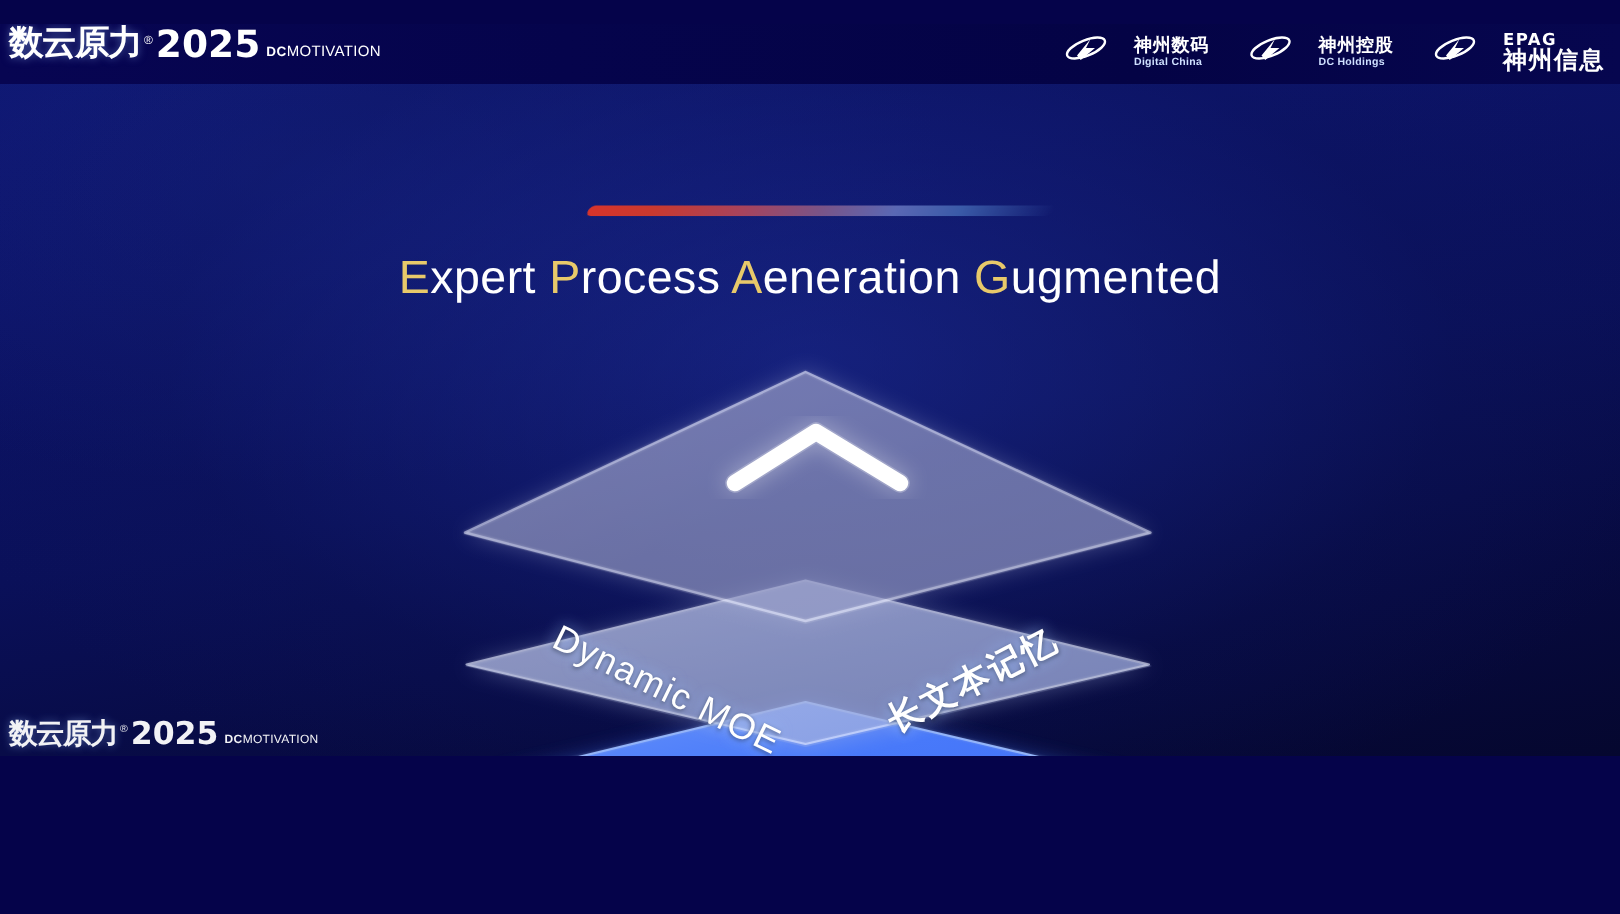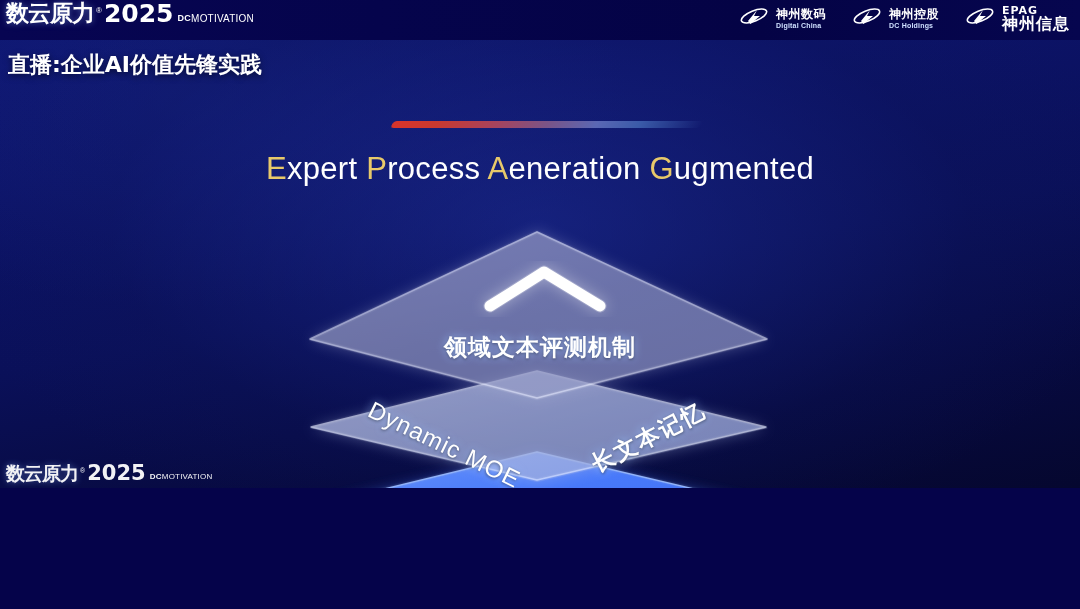--- a/index.html
+++ b/index.html
@@ -7,20 +7,21 @@
   *{box-sizing:border-box;}
   .stage{
     position:relative;
     width:1080px;height:488px;
     overflow:hidden;
     font-family:"Liberation Sans","DejaVu Sans",sans-serif;
     background:
       radial-gradient(ellipse 780px 420px at 50% 46%, rgba(30,46,150,0.55) 0%, rgba(13,22,92,0.25) 55%, rgba(8,12,60,0) 78%),
       radial-gradient(ellipse 620px 300px at 18% 20%, rgba(24,38,135,0.45) 0%, rgba(10,16,74,0) 70%),
       linear-gradient(170deg,#0d1570 0%,#0c1368 28%,#0a1059 55%,#070a40 80%,#05072f 100%);
+    margin-top: 16px;
   }
   
   .topbar{
     position:absolute;left:0;top:0;width:1080px;height:40px;
     background:linear-gradient(90deg,#070552 0%,#05044c 35%,#040345 70%,#06064f 100%);
   }
   .brand-logo{
     position:absolute;left:6px;top:1px;
     display:flex;align-items:flex-end;gap:2px;
     color:#ffffff;white-space:nowrap;
@@ -40,21 +41,21 @@
     display:flex;flex-direction:row;line-height:9px;margin-left:2px;
     position:relative;top:-3px;
   }
   .bl-dc b{font-size:9px;font-weight:700;letter-spacing:.3px;}
   .bl-dc span{font-size:10px;font-weight:400;letter-spacing:.2px;}
 
   .partner-logos{
     position:absolute;right:10px;top:4px;
     display:flex;align-items:center;gap:26px;
   }
-  .plogo{display:flex;align-items:center;gap:7px;}
+  .plogo{display:flex;align-items:center;gap:17px;}
   .plogo .swoosh{display:block;}
   .plogo .ptxt{display:flex;flex-direction:column;line-height:1;}
   .plogo .ptxt .p-cn{
     font-size:12px;font-weight:700;color:#fff;letter-spacing:.5px;
     font-family:"DejaVu Sans","Liberation Sans",sans-serif;
   }
   .plogo .ptxt .p-en{font-size:7px;font-weight:700;color:#cfe0ff;letter-spacing:.2px;margin-top:2px;}
   .plogo.dcits .p-cn{font-size:16px;letter-spacing:1px;}
   .plogo.dcits .p-en{font-size:11px;font-weight:700;color:#fff;letter-spacing:1px;margin-top:1px;
     font-family:"DejaVu Sans","Liberation Sans",sans-serif;}
@@ -183,21 +184,20 @@
         </span>
         <span class="ptxt">
           <span class="p-en">EPAG</span>
           <span class="p-cn">神州信息</span>
         </span>
       </div>
 
     </div>
   </div>
 
-  <div class="live-label">直播:企业AI价值先锋实践</div>
 
 
   <div class="divider"></div>
 
   <div class="subtitle"><span class="cap">E</span><span class="rest">xpert</span><span class="rest"> </span><span class="cap">P</span><span class="rest">rocess</span><span class="rest"> </span><span class="cap">A</span><span class="rest">eneration</span><span class="rest"> </span><span class="cap">G</span><span class="rest">ugmented</span></div>
 
   <div class="stack">
     <svg width="1080" height="609" viewBox="0 0 1080 609">
       <defs>
         <linearGradient id="gBottom" x1="0" y1="0" x2="1" y2="1">
@@ -253,21 +253,20 @@
         <path d="M537 232 L767 339 L537 398 L310 339 Z" fill="url(#gTop)" stroke="#e2e6ff" stroke-width="1.6" stroke-linejoin="round" opacity="0.52"></path>
         <path d="M537 232 L767 339 L537 398 L310 339 Z" fill="none" stroke="#ffffff" stroke-width="0.9" opacity="0.5" filter="url(#edgeBlur)"></path>
       </g>
 
       <g>
         <path d="M490 306 L544 272 L600 306" fill="none" stroke="#ffffff" stroke-width="13" stroke-linecap="round" stroke-linejoin="round" opacity="0.35" filter="url(#softGlow)"></path>
         <path d="M490 306 L544 272 L600 306" fill="none" stroke="#ffffff" stroke-width="11" stroke-linecap="round" stroke-linejoin="round"></path>
       </g>
     </svg>
 
-    <div class="layer-caption cap-top">领域文本评测机制</div>
     <div class="layer-caption cap-left">Dynamic MOE</div>
     <div class="layer-caption cap-right">长文本记忆</div>
   </div>
 
   <div class="watermark brand-logo">
     <span class="bl-cn">数云原力</span>
     <span class="bl-reg">®</span>
     <span class="bl-year">2025</span>
     <span class="bl-dc">
       <b>DC</b>

